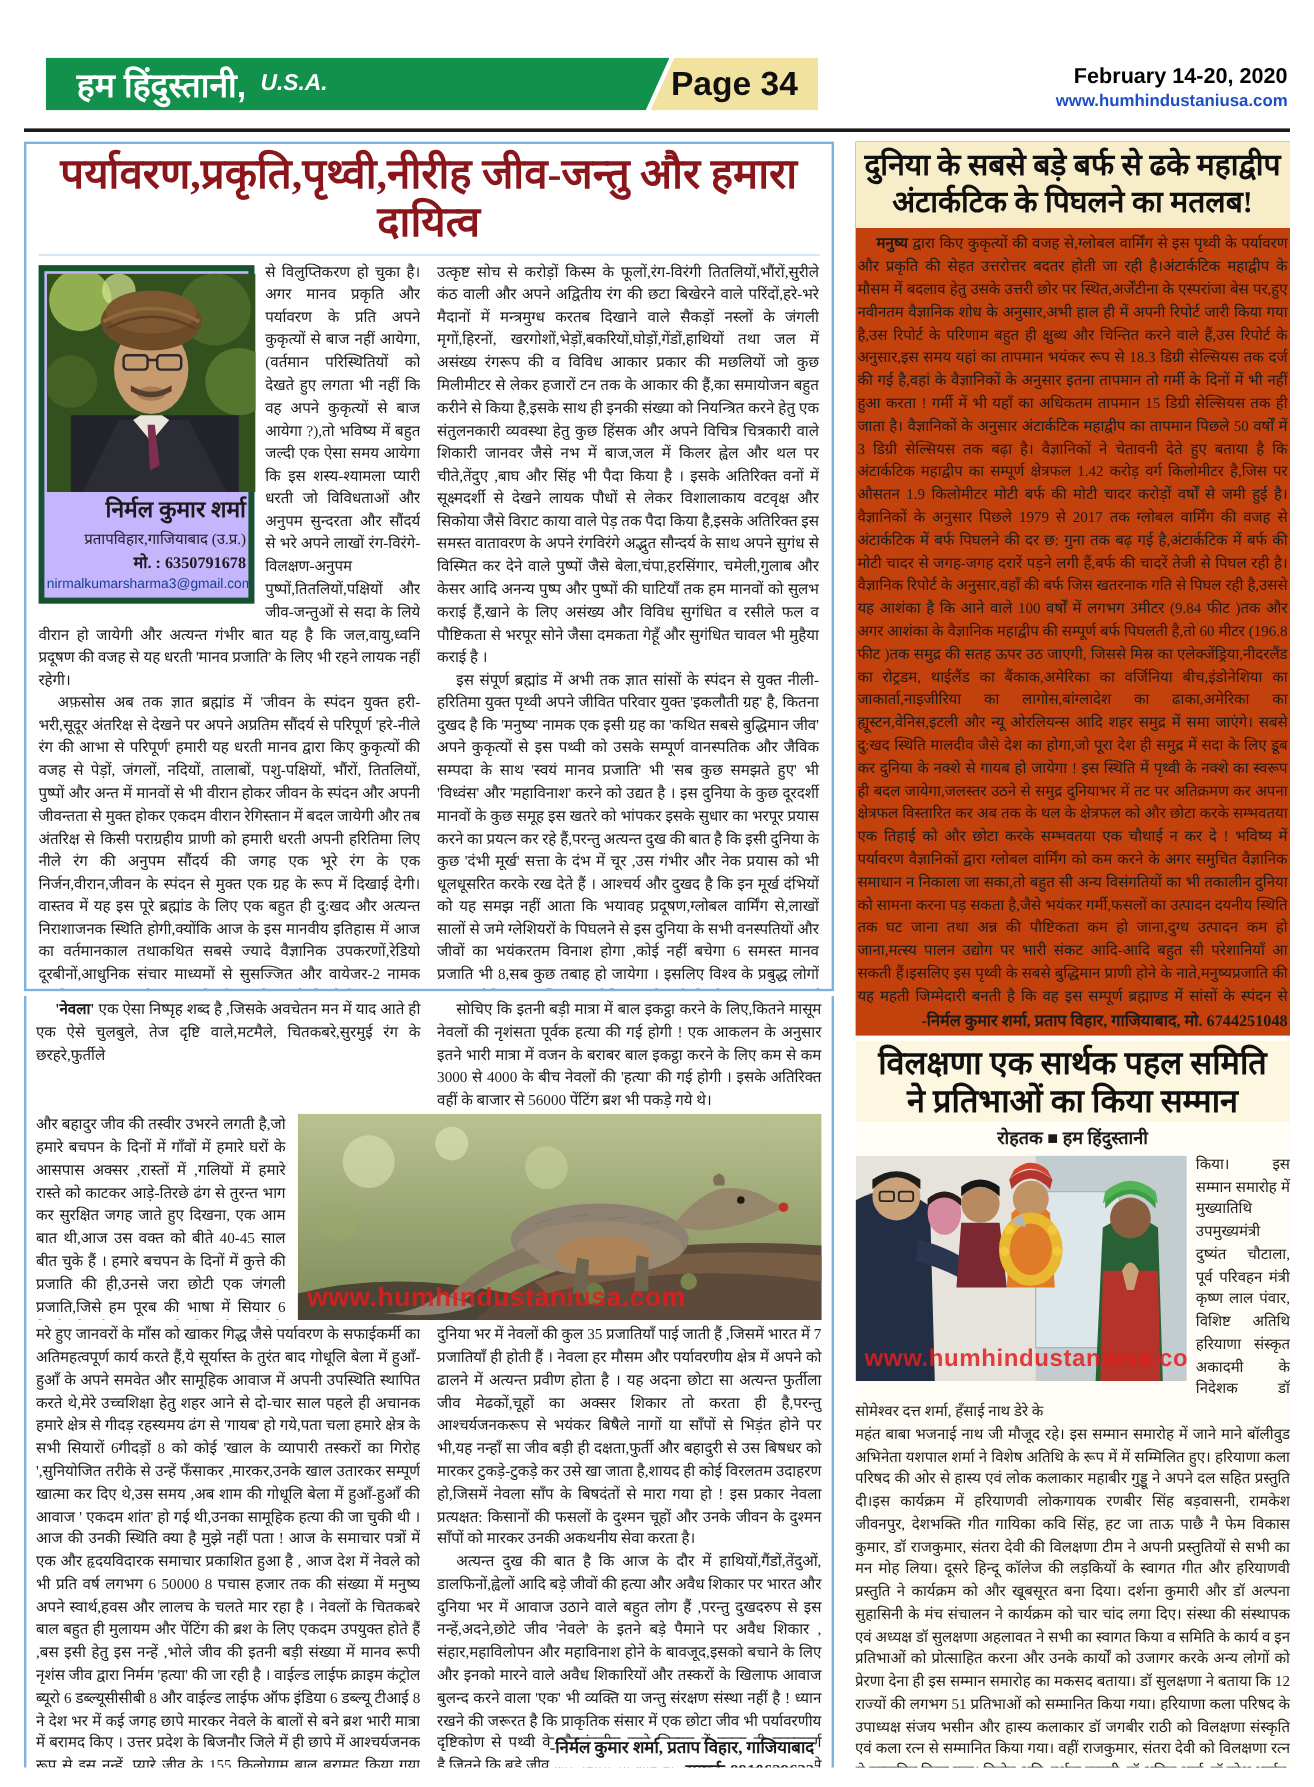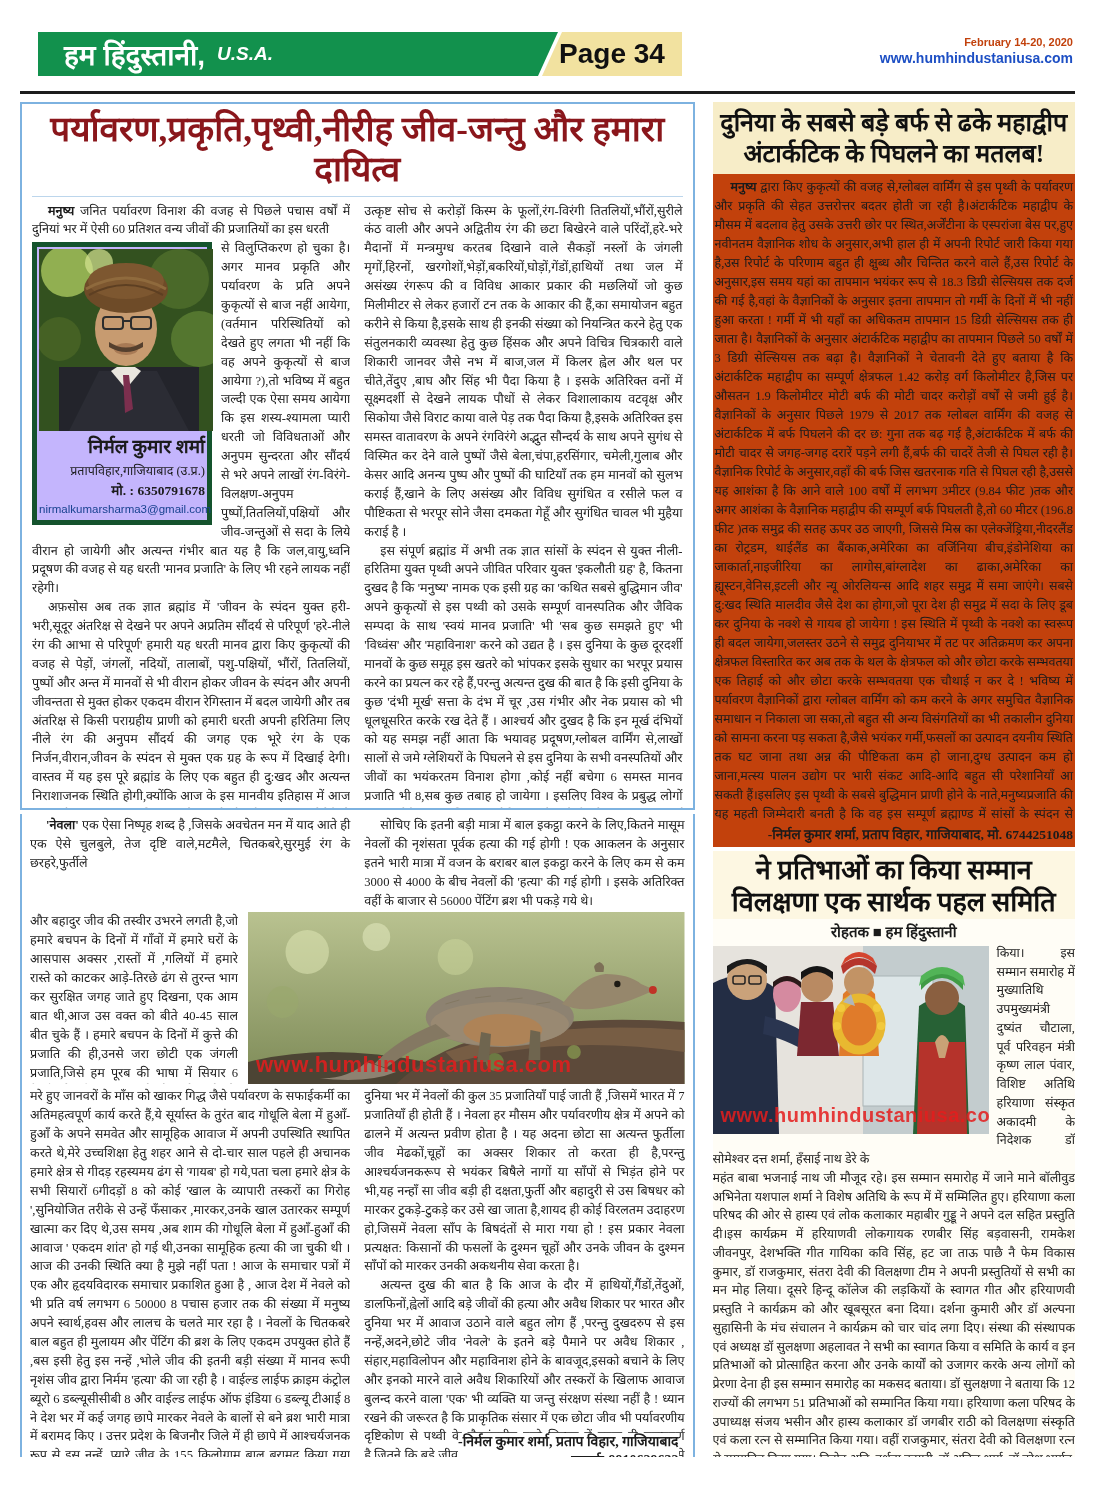--- a/index.html
+++ b/index.html
@@ -1,38 +1,38 @@
 <!DOCTYPE html>
 <html lang="hi"><head>
 <meta charset="utf-8">
 <style>
   * { margin:0; padding:0; box-sizing:border-box; }
   html,body { background:#ffffff; }
   .page {
-    width:1095px; height:1457px; margin:0 auto; position:relative;
+    width:1095px; height:1457px; margin:16px auto; position:relative;
     background:#ffffff; padding:6px 20px 8px 20px; overflow:hidden;
     font-family:"Liberation Serif", serif; color:#1b1b1b;
   }
   
   .header { height:88px; position:relative; border-bottom:3px solid #1c1c1c; }
   .masthead {
     position:absolute; left:18px; top:26px; width:520px; height:44px;
     background:#12914d; clip-path:polygon(0 0,100% 0,calc(100% - 20px) 100%,0 100%);
     display:flex; align-items:center; padding-left:26px; color:#fff;
   }
   .masthead .mh-main { font-size:28px; font-weight:bold; font-family:"Liberation Sans", sans-serif; }
   .masthead .mh-usa  { font-size:19px; font-weight:bold; font-style:italic; margin-left:12px; font-family:"Liberation Sans", sans-serif; }
   .pagebox {
     position:absolute; left:522px; top:26px; width:140px; height:44px;
     background:#f2e2a0; clip-path:polygon(20px 0,100% 0,100% 100%,0 100%);
     display:flex; align-items:center; justify-content:center;
     font-size:28px; font-weight:bold; color:#101010; font-family:"Liberation Sans", sans-serif;
   }
   .header-right { position:absolute; right:2px; top:30px; text-align:right; font-family:"Liberation Sans", sans-serif; }
-  .hdr-date { color:#c2410c; font-weight:bold; font-size:11px; line-height:1.25; }
+  .hdr-date { color:#000000; font-weight:bold; font-size:18px; line-height:1.25; }
   .hdr-site { color:#1d4fc4; font-weight:bold; font-size:14px; line-height:1.25; }
 
   
   .content { display:flex; gap:18px; margin-top:8px; }
   .leftcol  { width:681px; }
   .rightcol { width:366px; }
 
   
   .main-box {
     border:2px solid #7db2e0; height:708px; padding:4px 10px 6px 10px; overflow:hidden;
@@ -125,21 +125,20 @@
   </div>
 
   <div class="content">
 
     <div class="leftcol">
 
       <div class="main-box">
         <div class="main-headline">पर्यावरण,प्रकृति,पृथ्वी,नीरीह जीव-जन्तु और हमारा दायित्व</div>
         <div class="main-cols">
           <div class="main-col">
-            <p><span class="lead-word">मनुष्य</span><span> जनित पर्यावरण विनाश की वजह से पिछले पचास वर्षों में दुनियां भर में ऐसी 60 प्रतिशत वन्य जीवों की प्रजातियों का इस धरती</span></p>
 
             <div class="photo-box">
               <svg viewBox="0 0 174 182" preserveAspectRatio="none">
                 <rect width="174" height="182" fill="#33511f"></rect>
                 <circle cx="28" cy="22" r="26" fill="#a9c75e" opacity="0.8"></circle>
                 <circle cx="140" cy="30" r="30" fill="#4c6b2a" opacity="0.9"></circle>
                 <circle cx="160" cy="90" r="28" fill="#5d7f33" opacity="0.8"></circle>
                 <circle cx="20" cy="90" r="22" fill="#476325" opacity="0.9"></circle>
                 <circle cx="60" cy="14" r="14" fill="#d6e491" opacity="0.7"></circle>
                 <rect x="20" y="118" width="140" height="64" fill="#23242b"></rect>
@@ -249,22 +248,22 @@
       <div class="antarctic-box">
         <div class="ant-headline">दुनिया के सबसे बड़े बर्फ से ढके महाद्वीप अंटार्कटिक के पिघलने का मतलब!</div>
         <div class="ant-body">
           <p style="text-indent:16px;"><span class="lead-word">मनुष्य</span><span> द्वारा किए कुकृत्यों की वजह से,ग्लोबल वार्मिंग से इस पृथ्वी के पर्यावरण और प्रकृति की सेहत उत्तरोत्तर बदतर होती जा रही है।अंटार्कटिक महाद्वीप के मौसम में बदलाव हेतु उसके उत्तरी छोर पर स्थित,अर्जेंटीना के एस्परांजा बेस पर,हुए  नवीनतम वैज्ञानिक शोध के अनुसार,अभी हाल ही में अपनी रिपोर्ट जारी किया गया है,उस रिपोर्ट के परिणाम बहुत ही क्षुब्ध और चिन्तित करने वाले हैं,उस रिपोर्ट के अनुसार,इस समय यहां का तापमान भयंकर रूप से 18.3 डिग्री सेल्सियस तक दर्ज की गई है,वहां के वैज्ञानिकों के अनुसार इतना तापमान तो गर्मी के दिनों में भी नहीं हुआ करता ! गर्मी में भी यहाँ का अधिकतम तापमान 15 डिग्री सेल्सियस तक ही जाता है। वैज्ञानिकों के अनुसार अंटार्कटिक महाद्वीप का तापमान पिछले 50 वर्षों में 3 डिग्री सेल्सियस तक बढ़ा है। वैज्ञानिकों ने चेतावनी देते हुए बताया है कि अंटार्कटिक महाद्वीप का सम्पूर्ण क्षेत्रफल 1.42 करोड़ वर्ग किलोमीटर है,जिस पर औसतन 1.9 किलोमीटर मोटी बर्फ की मोटी चादर करोड़ों वर्षों से जमी हुई है। वैज्ञानिकों के अनुसार पिछले 1979 से 2017 तक ग्लोबल वार्मिंग की वजह से अंटार्कटिक में बर्फ पिघलने की दर छ: गुना तक बढ़ गई है,अंटार्कटिक में बर्फ की मोटी चादर से जगह-जगह दरारें पड़ने लगी हैं,बर्फ की चादरें तेजी से पिघल रही है। वैज्ञानिक रिपोर्ट के अनुसार,वहाँ की बर्फ जिस खतरनाक गति से पिघल रही है,उससे यह आशंका है कि आने वाले 100 वर्षों में लगभग 3मीटर (9.84 फीट )तक और अगर आशंका के वैज्ञानिक महाद्वीप की सम्पूर्ण बर्फ पिघलती है,तो 60 मीटर (196.8 फीट )तक समुद्र की सतह ऊपर उठ जाएगी, जिससे मिस्र का एलेक्जेंड्रिया,नीदरलैंड का रोट्रडम, थाईलैंड का बैंकाक,अमेरिका का वर्जिनिया बीच,इंडोनेशिया का जाकार्ता,नाइजीरिया का लागोस,बांग्लादेश का ढाका,अमेरिका का ह्यूस्टन,वेनिस,इटली और न्यू ओरलियन्स आदि शहर समुद्र में समा जाएंगे। सबसे दु:खद स्थिति मालदीव जैसे देश का होगा,जो पूरा देश ही समुद्र में सदा के लिए डूब कर दुनिया के नक्शे से गायब हो जायेगा ! इस स्थिति में पृथ्वी के नक्शे का स्वरूप ही बदल जायेगा,जलस्तर उठने से समुद्र दुनियाभर में तट पर अतिक्रमण कर अपना क्षेत्रफल विस्तारित कर अब तक के थल के क्षेत्रफल को और छोटा करके सम्भवतया एक तिहाई को और छोटा करके सम्भवतया एक चौथाई न कर दे ! भविष्य में पर्यावरण वैज्ञानिकों द्वारा ग्लोबल वार्मिंग को कम करने के अगर समुचित वैज्ञानिक समाधान न निकाला जा सका,तो बहुत सी अन्य विसंगतियों का भी तकालीन दुनिया को सामना करना पड़ सकता है,जैसे भयंकर गर्मी,फसलों का उत्पादन दयनीय स्थिति तक घट जाना तथा अन्न की पौष्टिकता कम हो जाना,दुग्ध उत्पादन कम हो जाना,मत्स्य पालन उद्योग पर भारी संकट आदि-आदि बहुत सी परेशानियाँ आ सकती हैं।इसलिए इस पृथ्वी के सबसे बुद्धिमान प्राणी होने के नाते,मनुष्यप्रजाति की यह महती जिम्मेदारी बनती है कि वह इस सम्पूर्ण ब्रह्माण्ड में सांसों के स्पंदन से युक्त,अपनी हरी-नीली आभा से युक्त,अपने पर्यावरण,प्रकृति के अवर्णनीय सुन्दरता और करोड़ों-अरबों वानस्पतिक व जैविक जीवों से युक्त,अपनी प्यारी,लाडली,इकलौती धरती को बचाने का भरसक प्रयत्न करें। तभी इस पर स्थित मनुष्यप्रजाति सहित समस्त जैवमण्डल भी बच सकेगा। आशा की जानी चाहिए कि यह सद्कार्य और पावन,पुनीत कार्य अवश्य हो।</span></p>
         </div>
         <div class="ant-sign">-निर्मल कुमार शर्मा, प्रताप विहार, गाजियाबाद, मो. 6744251048</div>
       </div>
 
       <div class="vilakshana-box">
         <div class="vil-headline">
+          <div>विलक्षणा एक सार्थक पहल समिति</div>
           <div>ने प्रतिभाओं का किया सम्मान</div>
-          <div>विलक्षणा एक सार्थक पहल समिति</div>
         </div>
         <div class="vil-byline">रोहतक ■ हम हिंदुस्तानी</div>
         <div class="vil-body">
           <div class="vil-photo">
             <svg viewBox="0 0 276 188" preserveAspectRatio="none">
               <rect width="276" height="188" fill="#e6e3dd"></rect>
               <rect x="150" y="0" width="126" height="188" fill="#c3ccce"></rect>
               <rect x="150" y="30" width="70" height="130" fill="#dde6e8" stroke="#aab4b6"></rect>
               <path d="M-5 40 Q30 18 62 42 L66 188 L-5 188 Z" fill="#232d44"></path>
               <circle cx="34" cy="34" r="20" fill="#caa27a"></circle>

